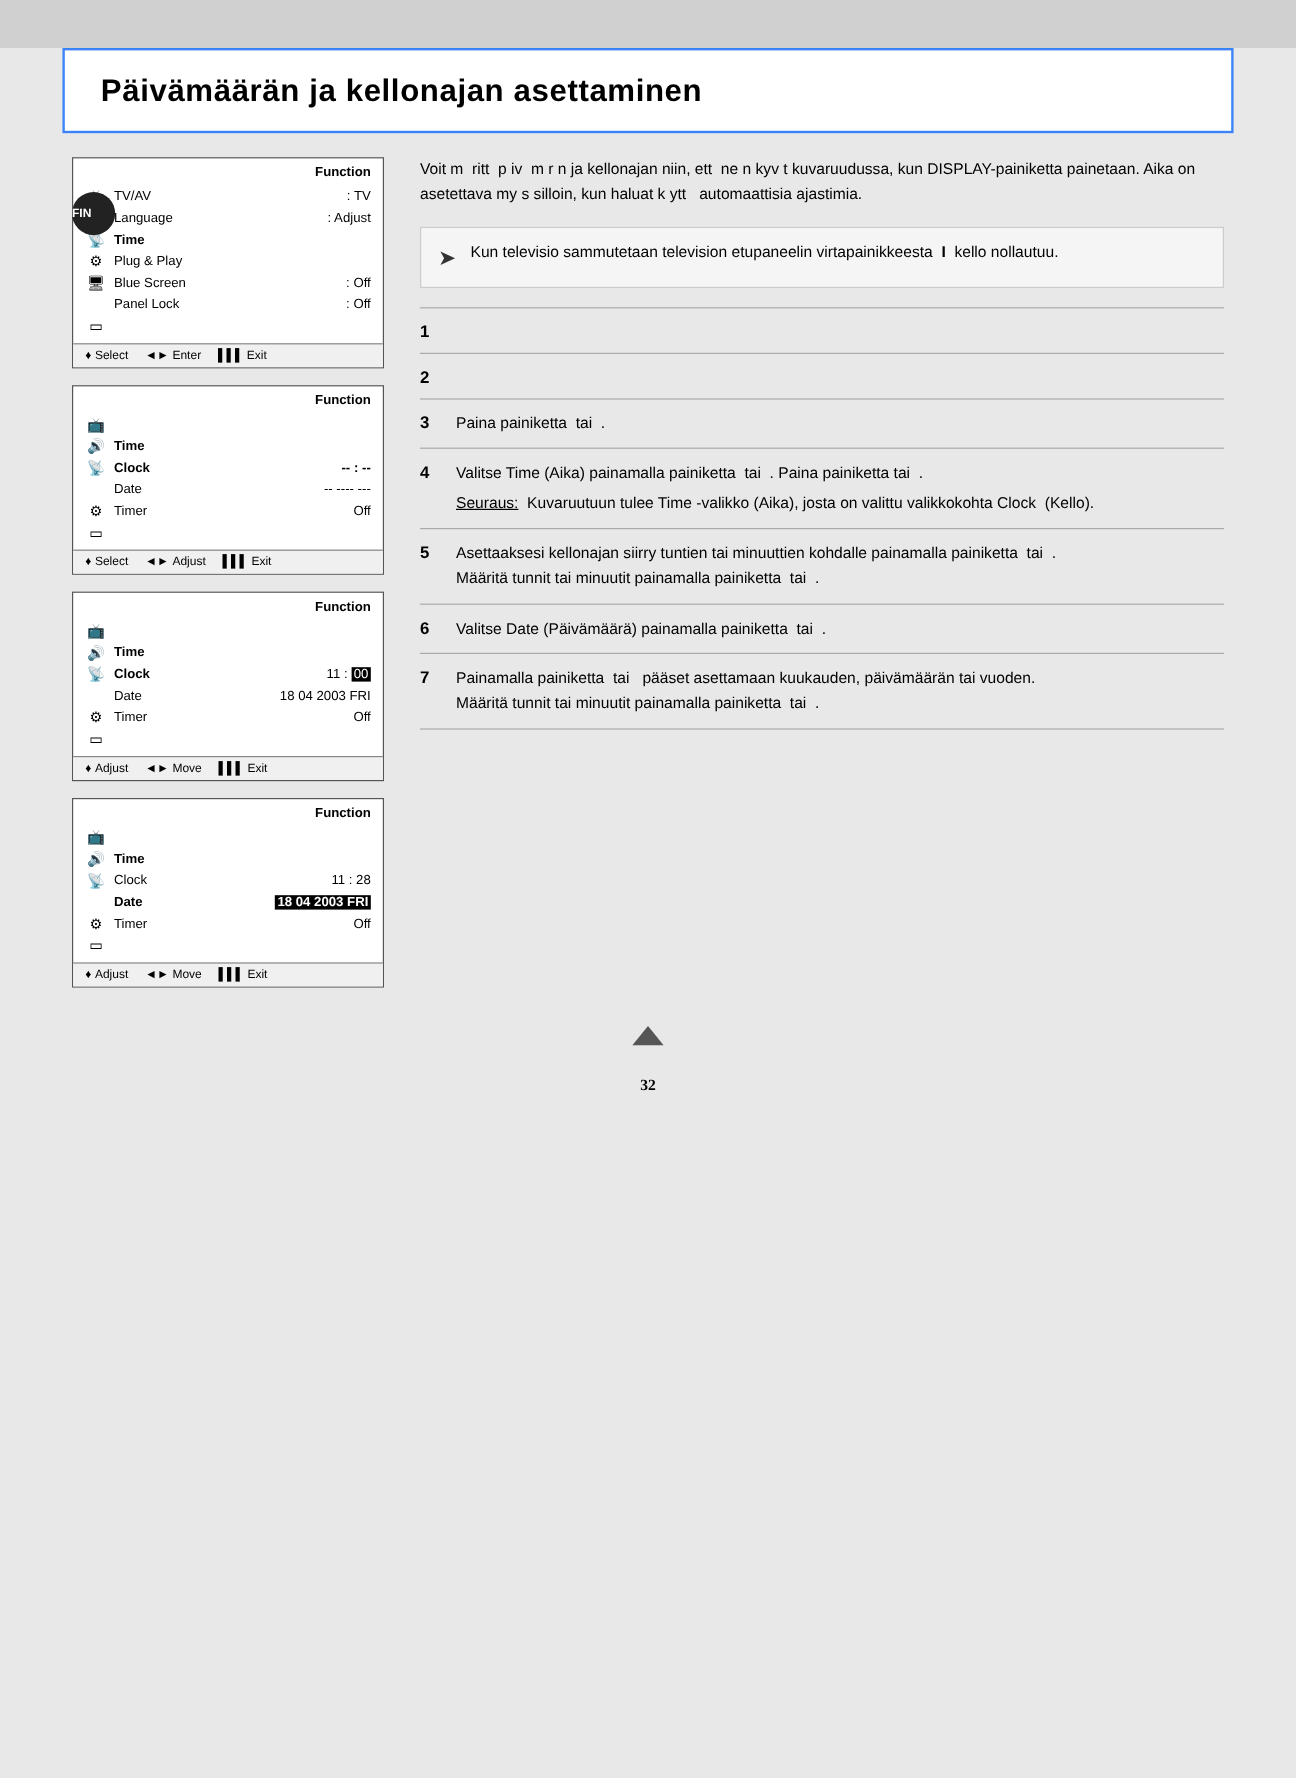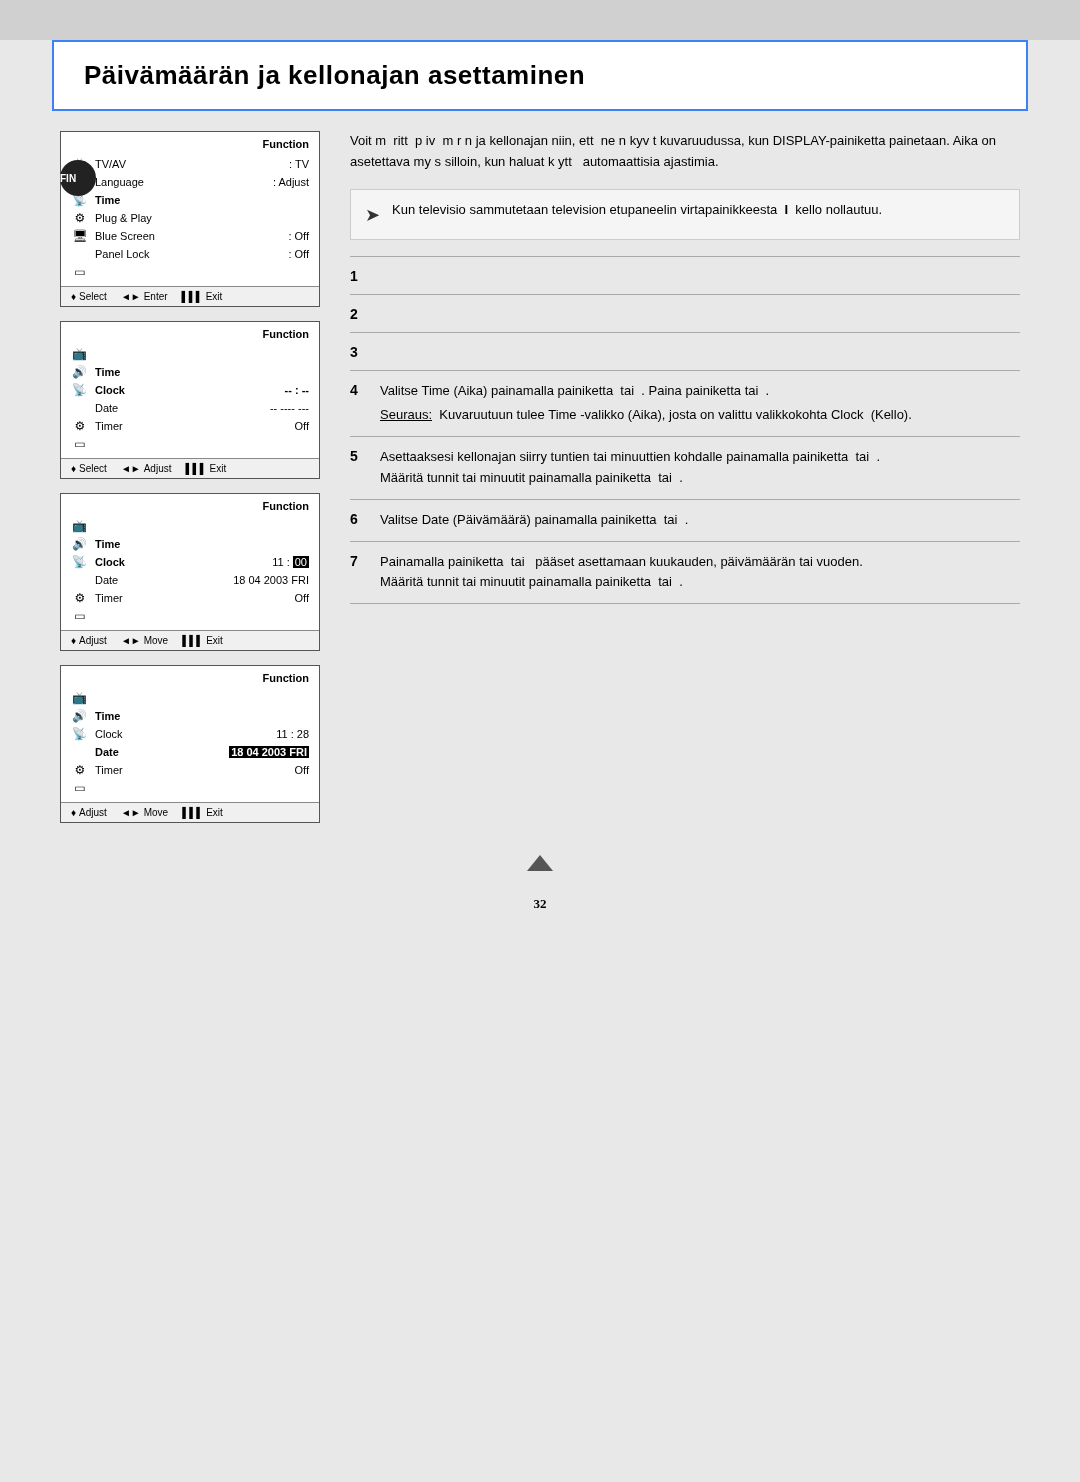--- a/index.html
+++ b/index.html
@@ -434,20 +434,25 @@
         <div class="step">
           <div class="step-num">1</div>
         </div>
 
         <div class="step">
           <div class="step-num">2</div>
         </div>
 
         <div class="step">
           <div class="step-num">3</div>
+          <div class="step-content">
+            <div>
+              Paina painiketta&nbsp;&nbsp;tai&nbsp;&nbsp;.
+            </div>
+          </div>
         </div>
 
         <div class="step">
           <div class="step-num">4</div>
           <div class="step-content">
             <div>
               Valitse Time (Aika) painamalla painiketta&nbsp;&nbsp;tai&nbsp;&nbsp;. Paina painiketta tai&nbsp;&nbsp;.
             </div>
             <div class="seuraus">
               <span class="seuraus-label">Seuraus:</span>&nbsp;&nbsp;Kuvaruutuun tulee Time -valikko (Aika), josta on valittu valikkokohta Clock&nbsp;&nbsp;(Kello).

